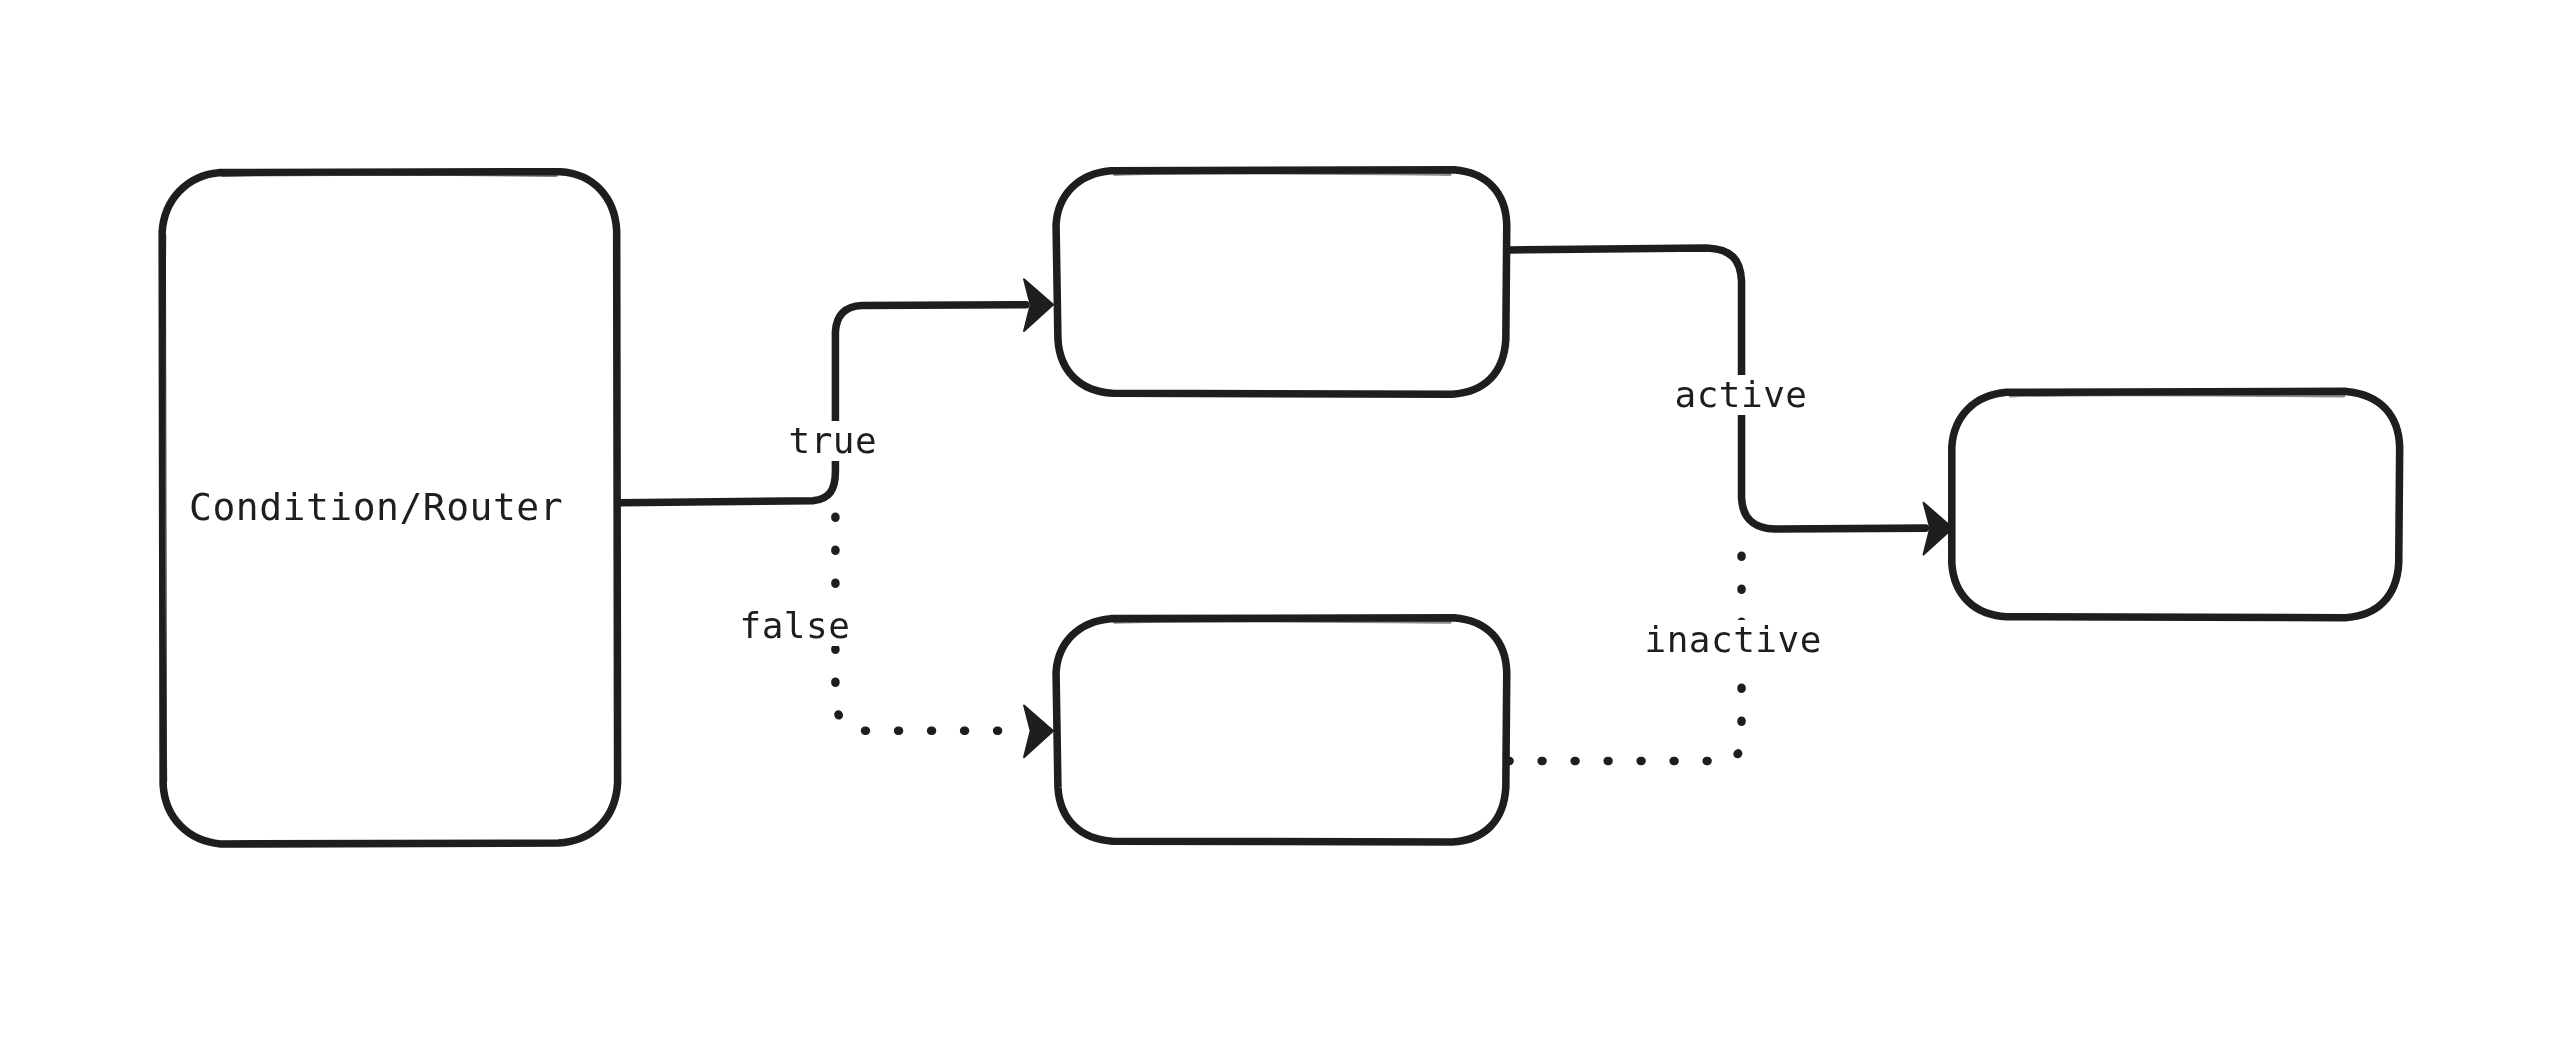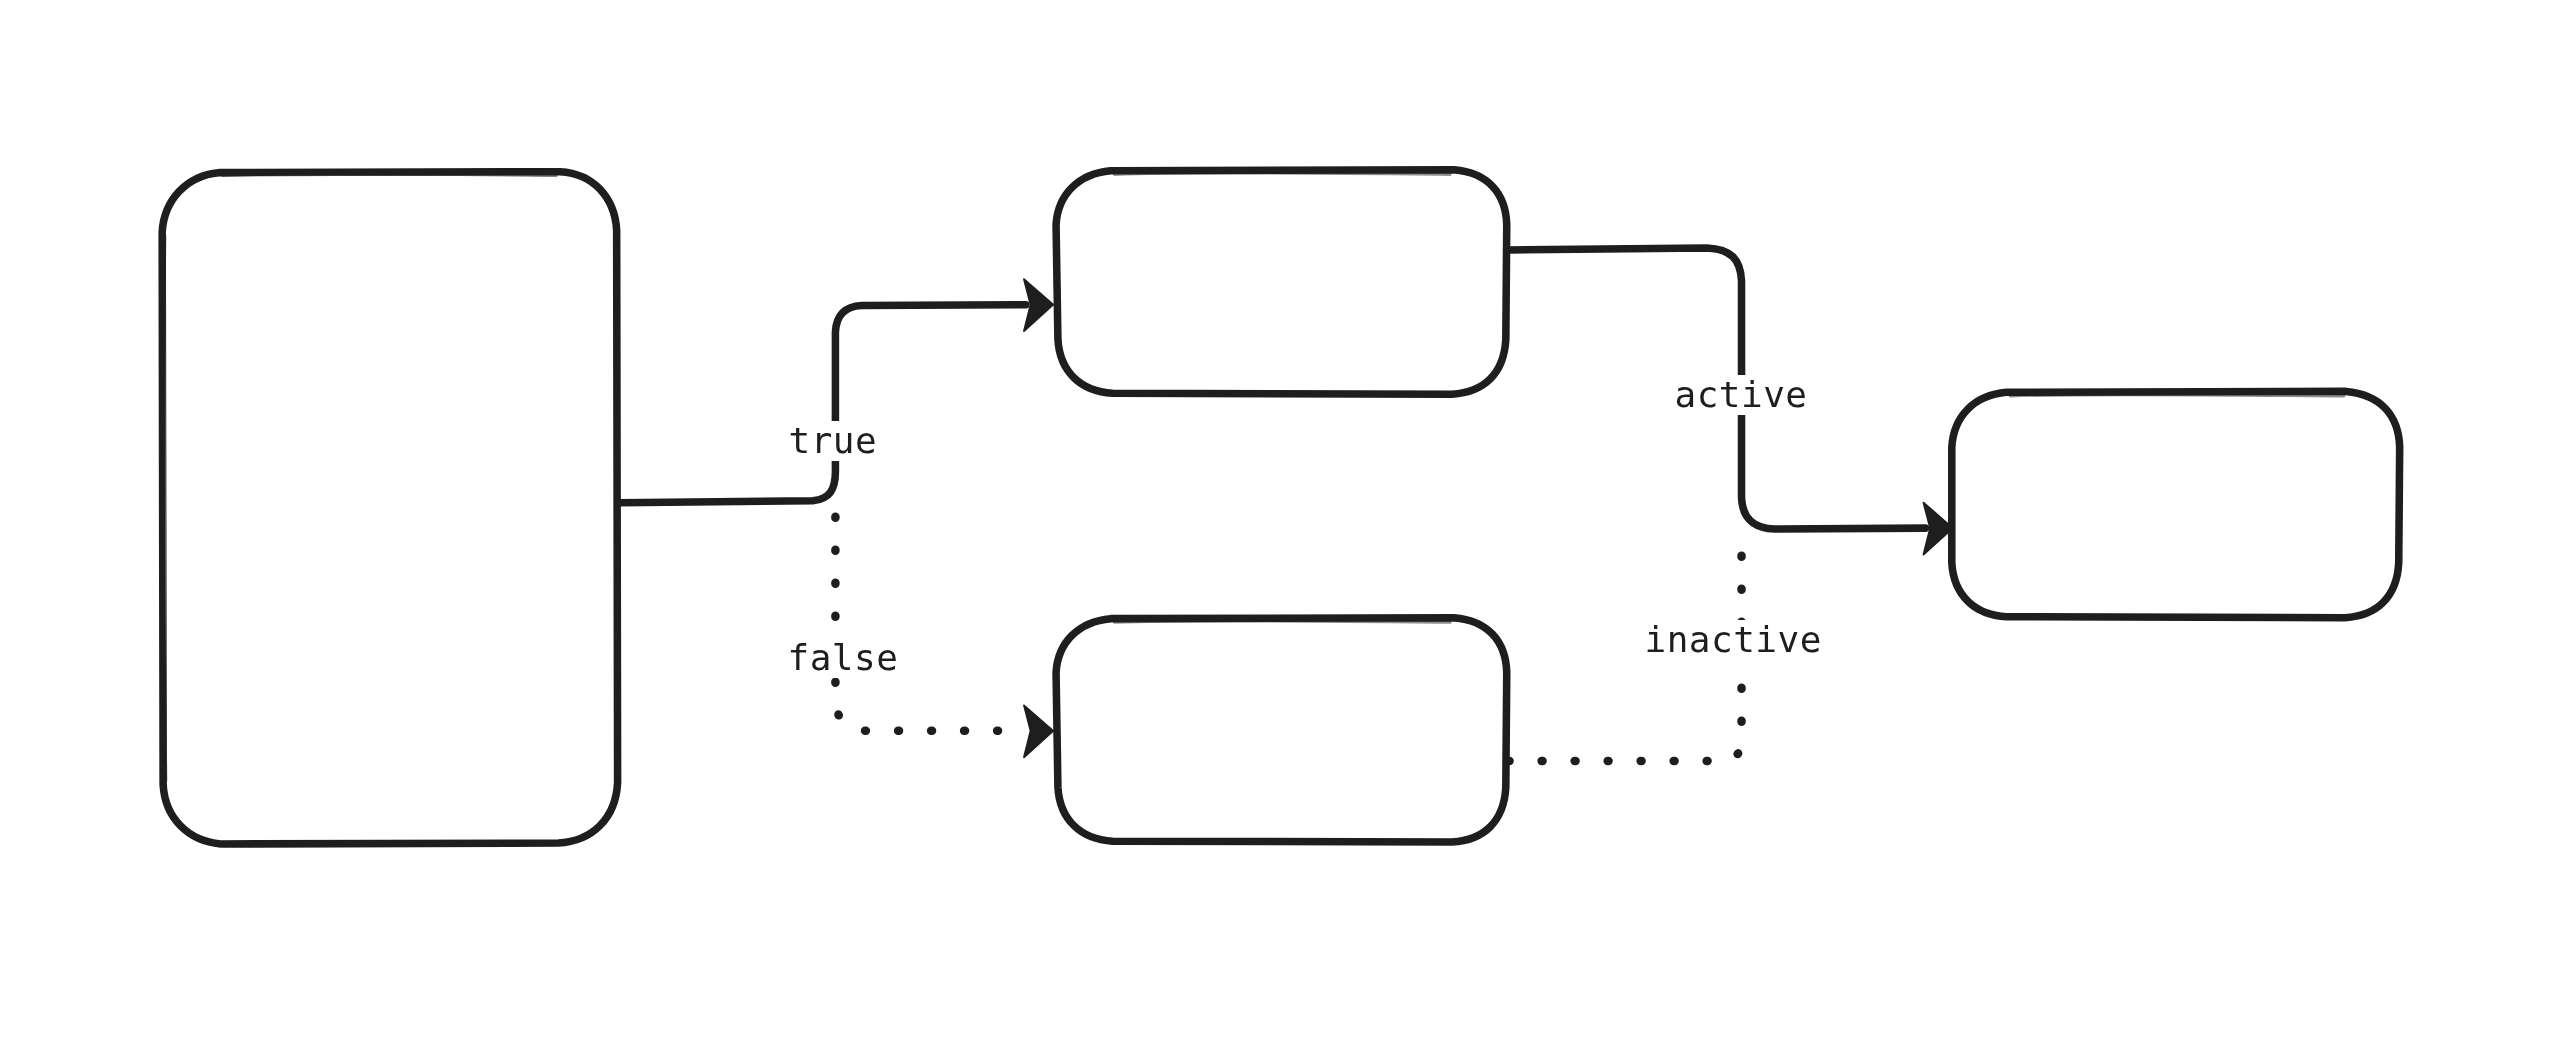--- a/index.html
+++ b/index.html
@@ -132,23 +132,24 @@
       <polygon class="arrow-head" points="2040,533 2071,560 2040,588 2047,560"></polygon>
     </g>
 
     <g>
       <path class="edge-dotted" d="M 1600 807 L 1826 807 C 1842 806 1847 798 1847 782
            L 1847 576"></path>
     </g>
 
   </svg>
 
+  <div class="node-label" style="left:189px; top:488px;">Condition/Router</div>
 
   <div class="edge-label" style="left:781px; top:383px;margin-top:38px;">true</div>
 
-  <div class="edge-label" style="left:780px; top:606px;margin-top:32px;">false</div>
+  <div class="edge-label" style="left:732px; top:606px;">false</div>
 
   <div class="edge-label" style="left:1667px; top:375px;text-align:right;">active</div>
 
   <div class="edge-label" style="left:1637px; top:620px;">inactive</div>
 
 </div>
 
 
 </body></html>

